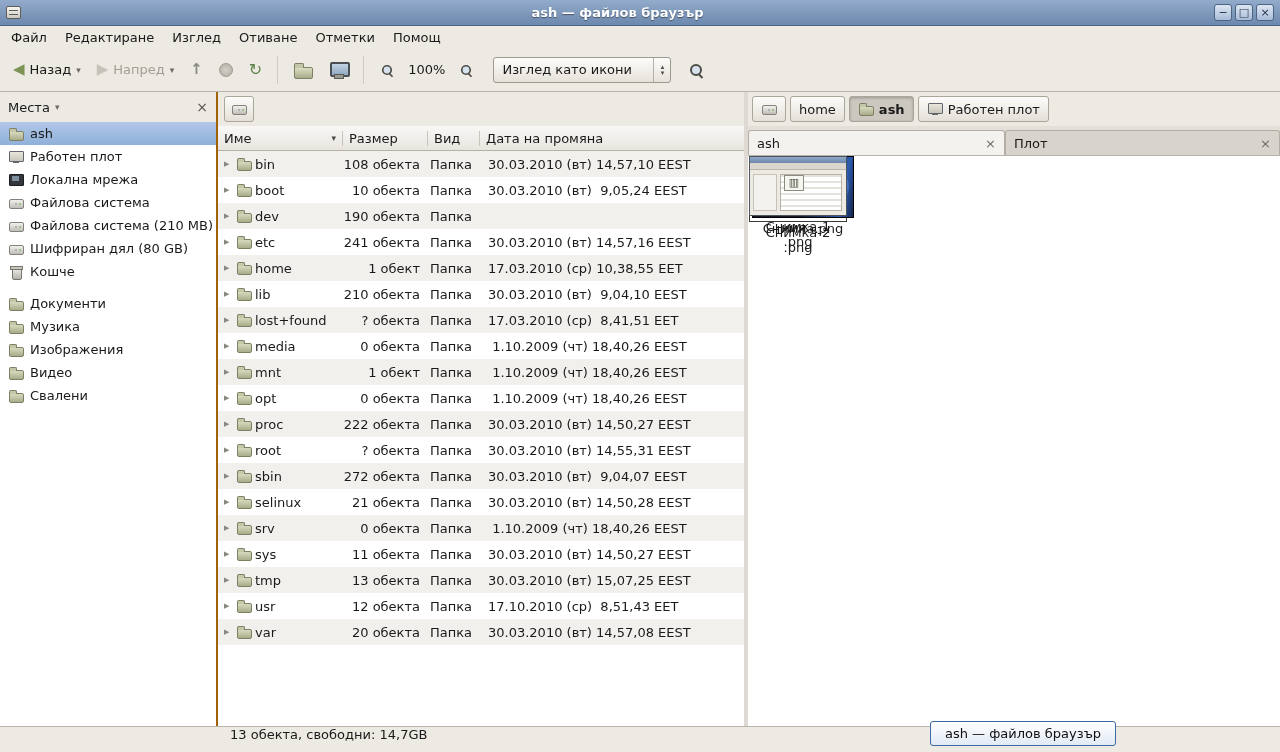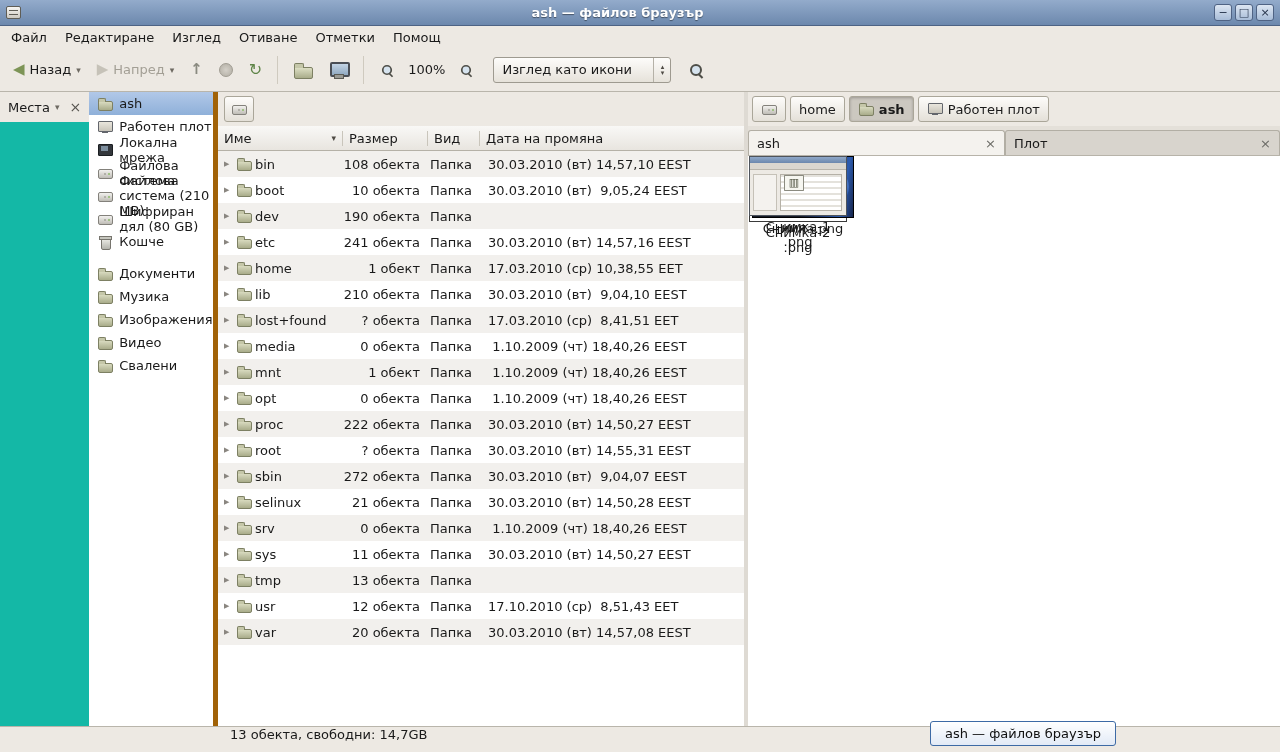--- a/index.html
+++ b/index.html
@@ -58,21 +58,21 @@
     background:linear-gradient(#fdfcfa,#e6e2da); padding-left:8px; width:178px; }
   .combo .cb-label { flex:1; }
   .combo .spin { display:flex; flex-direction:column; align-items:center; justify-content:center;
     border-left:1px solid #b5b1a7; width:17px; height:100%; font-size:7px; line-height:6px; color:#4e4a44; }
   .search-btn { margin-left:8px; }
 
   
   .main { flex:1; display:flex; min-height:0; }
 
   
-  .sidebar { width:218px; flex:0 0 218px; display:flex; flex-direction:row; border-right:5px solid #a16207; background:#14b8a6; }
+  .sidebar { width:218px; flex:0 0 218px; display:flex; flex-direction:column; border-right:2px solid #a16207; background:#14b8a6; }
   .side-head { height:30px; flex:0 0 30px; display:flex; align-items:center; gap:5px; padding:0 8px; background:#ede9e3; }
   .side-head .spacer { flex:1; }
   .xclose { color:#55534e; font-size:14px; line-height:14px; cursor:default; }
   .side-list { flex:1; background:#fff; overflow:hidden; }
   .place { height:23px; display:flex; align-items:center; gap:6px; padding-left:8px; cursor:default; }
   .place.selected { background:linear-gradient(#b1c8e8,#8fb0d9); }
   .place.separator { height:9px; pointer-events:none; }
 
   
   .pic { display:inline-block; width:16px; height:16px; position:relative; flex:0 0 16px; }
@@ -555,20 +555,21 @@
           </div>
 
           <div class="lrow">
             <span class="c-name">
               <span class="expander">▶</span>
               <span class="pic folder"></span>
               <span class="nm">tmp</span>
             </span>
             <span class="c-size">13 обекта</span>
             <span class="c-type">Папка</span>
+            <span class="c-date">30.03.2010 (вт) 15,07,25 EEST</span>
           </div>
 
           <div class="lrow">
             <span class="c-name">
               <span class="expander">▶</span>
               <span class="pic folder"></span>
               <span class="nm">usr</span>
             </span>
             <span class="c-size">12 обекта</span>
             <span class="c-type">Папка</span>

